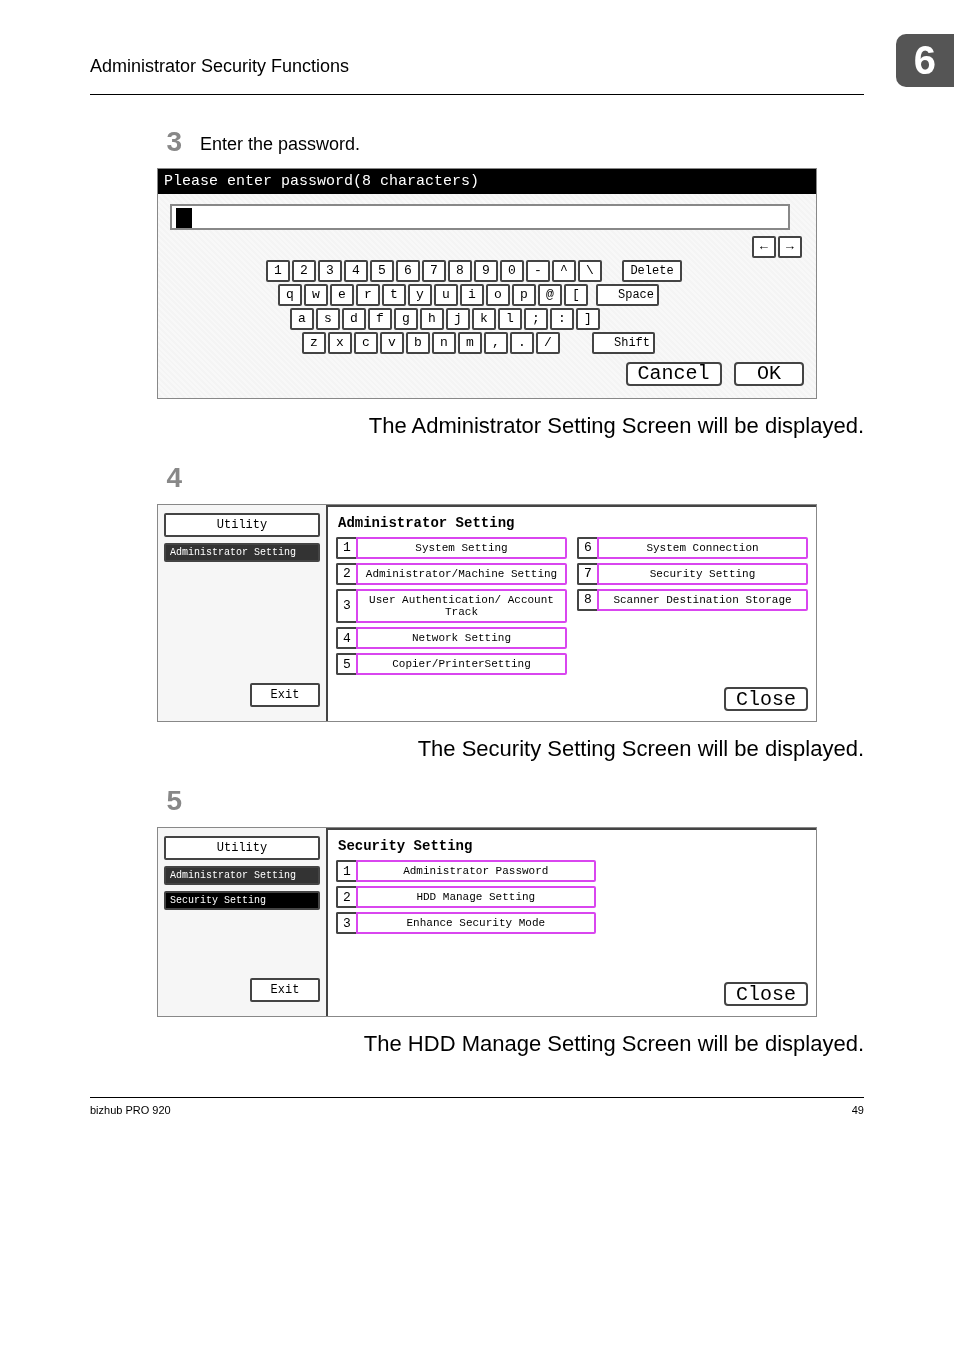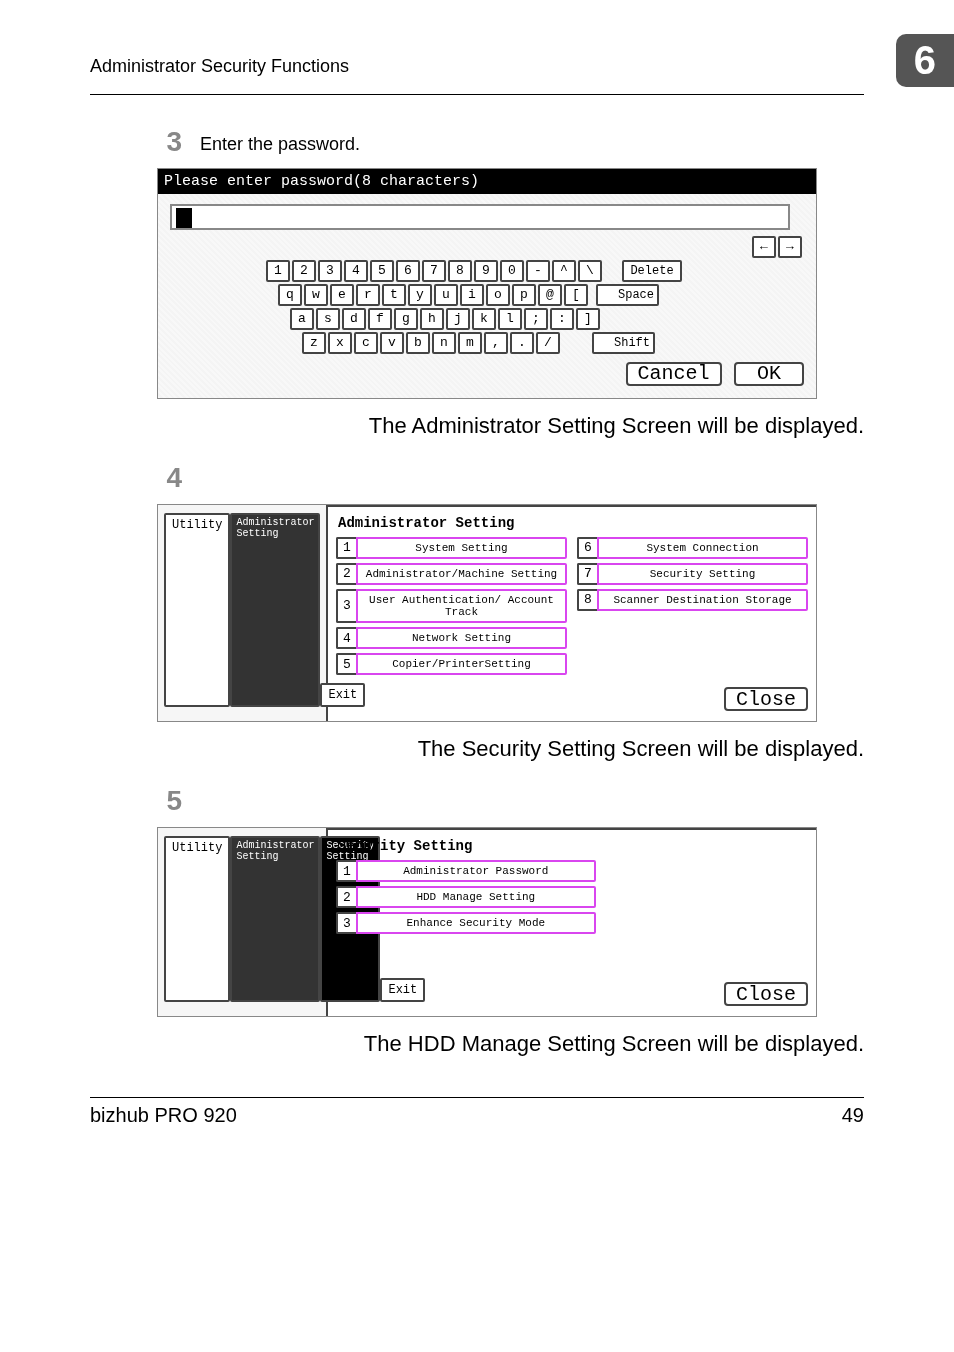--- a/index.html
+++ b/index.html
@@ -139,21 +139,21 @@
     display: flex;
     font-family: "Courier New", monospace;
     font-size: 13px;
   }
   .admin-left {
     width: 170px;
     padding: 8px 6px;
     border-right: 2px solid #444;
     background: #f6f6f6;
     display: flex;
-    flex-direction: row;
+    flex-direction: column;
   }
   .admin-right {
     flex: 1;
     padding: 6px 8px 10px 8px;
     border-top: 2px solid #444;
   }
   .admin-right-title {
     font-size: 14px;
     font-weight: bold;
     margin: 2px 0 6px 2px;
@@ -214,21 +214,21 @@
     display: flex;
     justify-content: space-between;
     margin-top: 8px;
   }
   .footer-row {
     display: flex;
     justify-content: space-between;
     border-top: 1px solid #000;
     margin-top: 40px;
     padding-top: 6px;
-    font-size: 20px;
+    font-size: 11px;
   }
 </style>
 </head>
 <body>
 
 <div class="page">
 
   <div class="header-row">
     <div class="header-title">Administrator Security Functions</div>
     <div class="chapter-tab">6</div>

